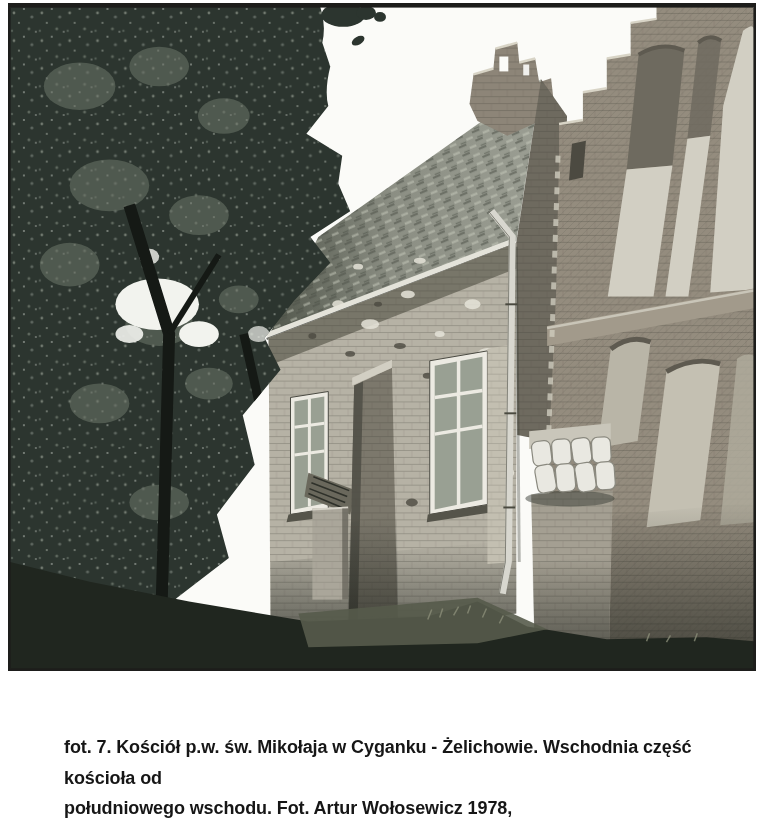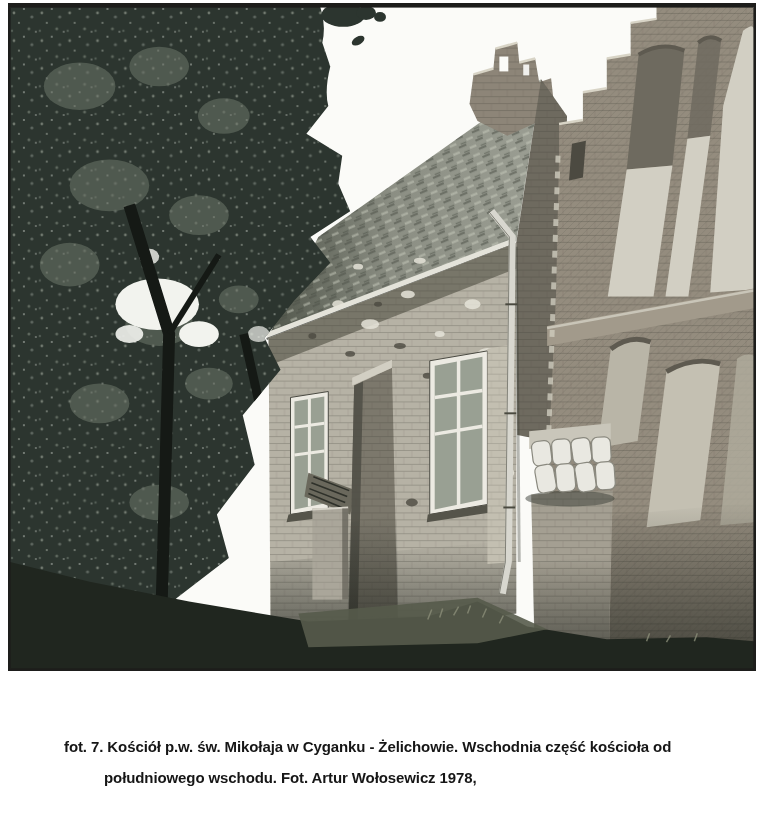--- a/index.html
+++ b/index.html
@@ -9,25 +9,25 @@
     font-family:"Liberation Sans", sans-serif;
   }
   .photo-frame{
     position:absolute;left:8px;top:3px;width:748px;height:668px;
     box-sizing:border-box;border:2px solid #1d1d1b;border-top-width:4px;
     background:#fcfcfa;
   }
   .photo-frame svg{display:block;width:100%;height:100%;}
   .caption{
     position:absolute;left:64px;top:732px;width:660px;
-    font-size:15px;font-weight:600;color:#161616;
+    font-size:18px;font-weight:600;color:#161616;
     letter-spacing:-0.1px;line-height:30.5px;
   }
   .caption-line{white-space:pre-wrap;}
-  .caption-line.indented{margin-left:40px;}
+  .caption-line.indented{}
 </style>
 </head>
 <body>
 
 <figure class="photo-frame" style="margin:0;">
 <svg viewBox="0 0 748 668" preserveAspectRatio="none">
   <defs>
     <pattern id="courses" width="16" height="14" patternUnits="userSpaceOnUse">
       <path d="M0,6.5H16 M0,13.5H16" stroke="#3c3a31" stroke-width="0.8" opacity="0.30" fill="none"></path>
       <path d="M4,0V6.5 M12,7V13.5" stroke="#3c3a31" stroke-width="0.7" opacity="0.16" fill="none"></path>

